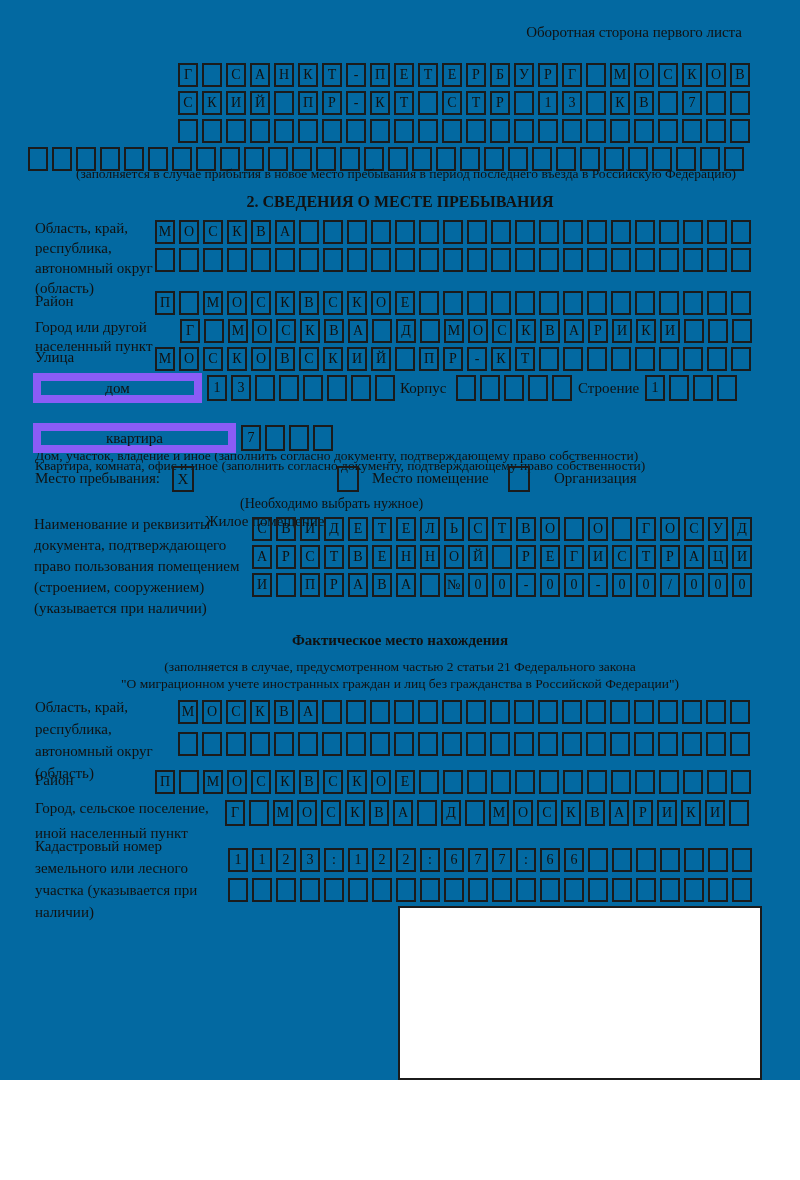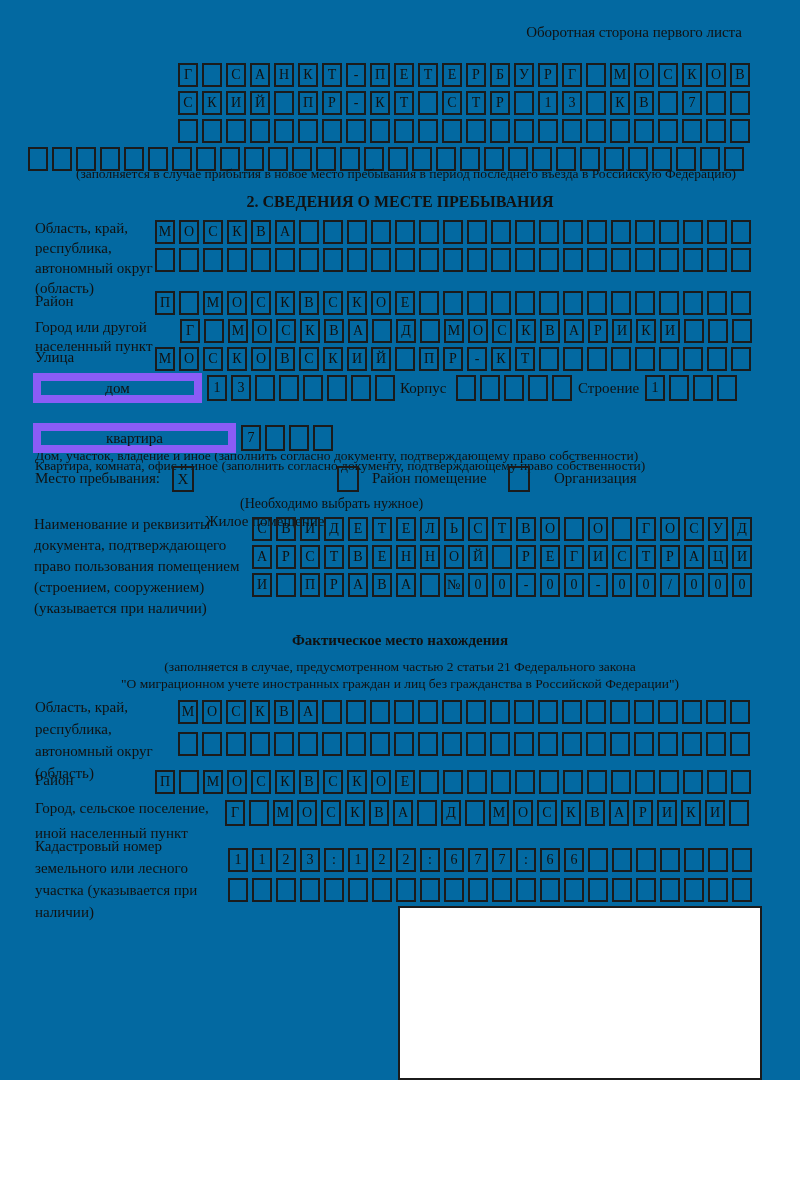--- a/index.html
+++ b/index.html
@@ -328,21 +328,21 @@
       <span class="cell"></span>
       <span class="cell"></span>
       <span class="cell"></span>
     </div>
   <div class="caption" style="left:35px;top:458px;">Квартира, комната, офис и иное (заполнить согласно документу, подтверждающему право собственности)</div>
 
   <div class="label" style="left:35px;top:470px;">Место пребывания:</div>
   <div class="checkbox" style="left:172px;top:466px;">X</div>
   <div class="label" style="left:205px;top:465px;margin-top:48px;">Жилое помещение</div>
   <div class="checkbox" style="left:337px;top:466px;"></div>
-  <div class="label" style="left:372px;top:470px;">Район помещение</div>
+  <div class="label" style="left:372px;top:470px;">Место помещение</div>
   <div class="checkbox" style="left:508px;top:466px;"></div>
   <div class="label" style="left:554px;top:470px;">Организация</div>
   <div class="caption" style="left:240px;top:496px;font-size:14px;">(Необходимо выбрать нужное)</div>
 
   <div class="label" style="left:34px;top:514px;width:215px;line-height:21px;">Наименование и реквизиты документа, подтверждающего право пользования помещением (строением, сооружением) (указывается при наличии)</div>
   <div class="cells" style="left:252px;top:517px;">
       <span class="cell">С</span>
       <span class="cell">В</span>
       <span class="cell">И</span>
       <span class="cell">Д</span>

